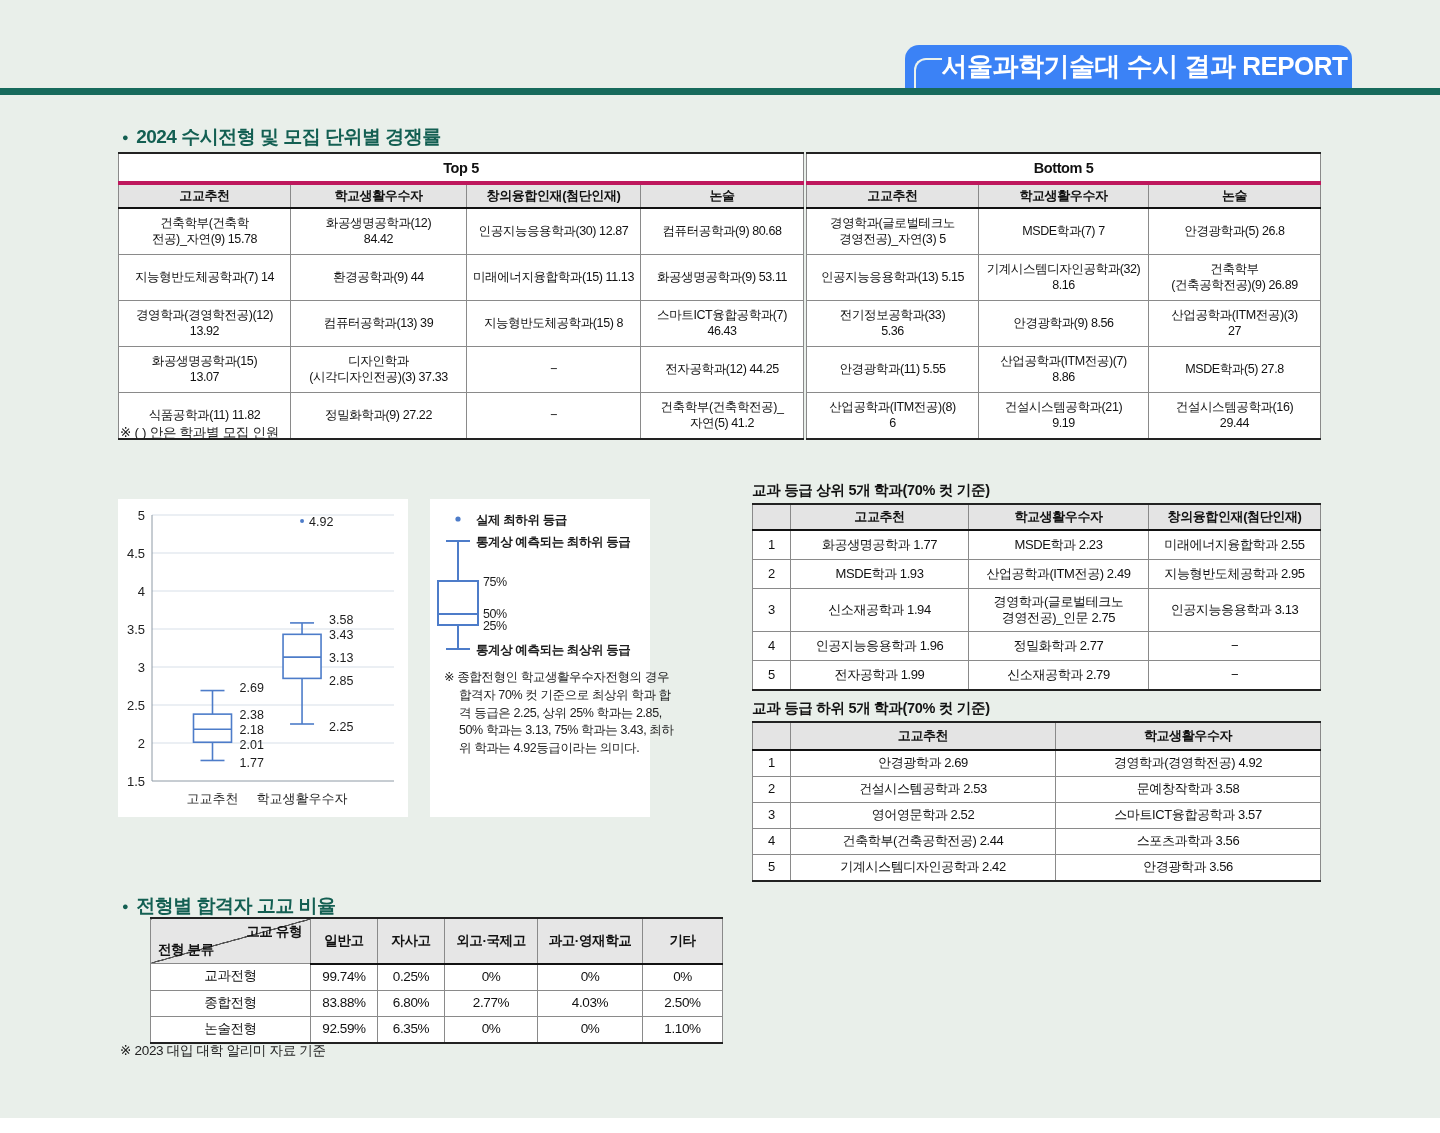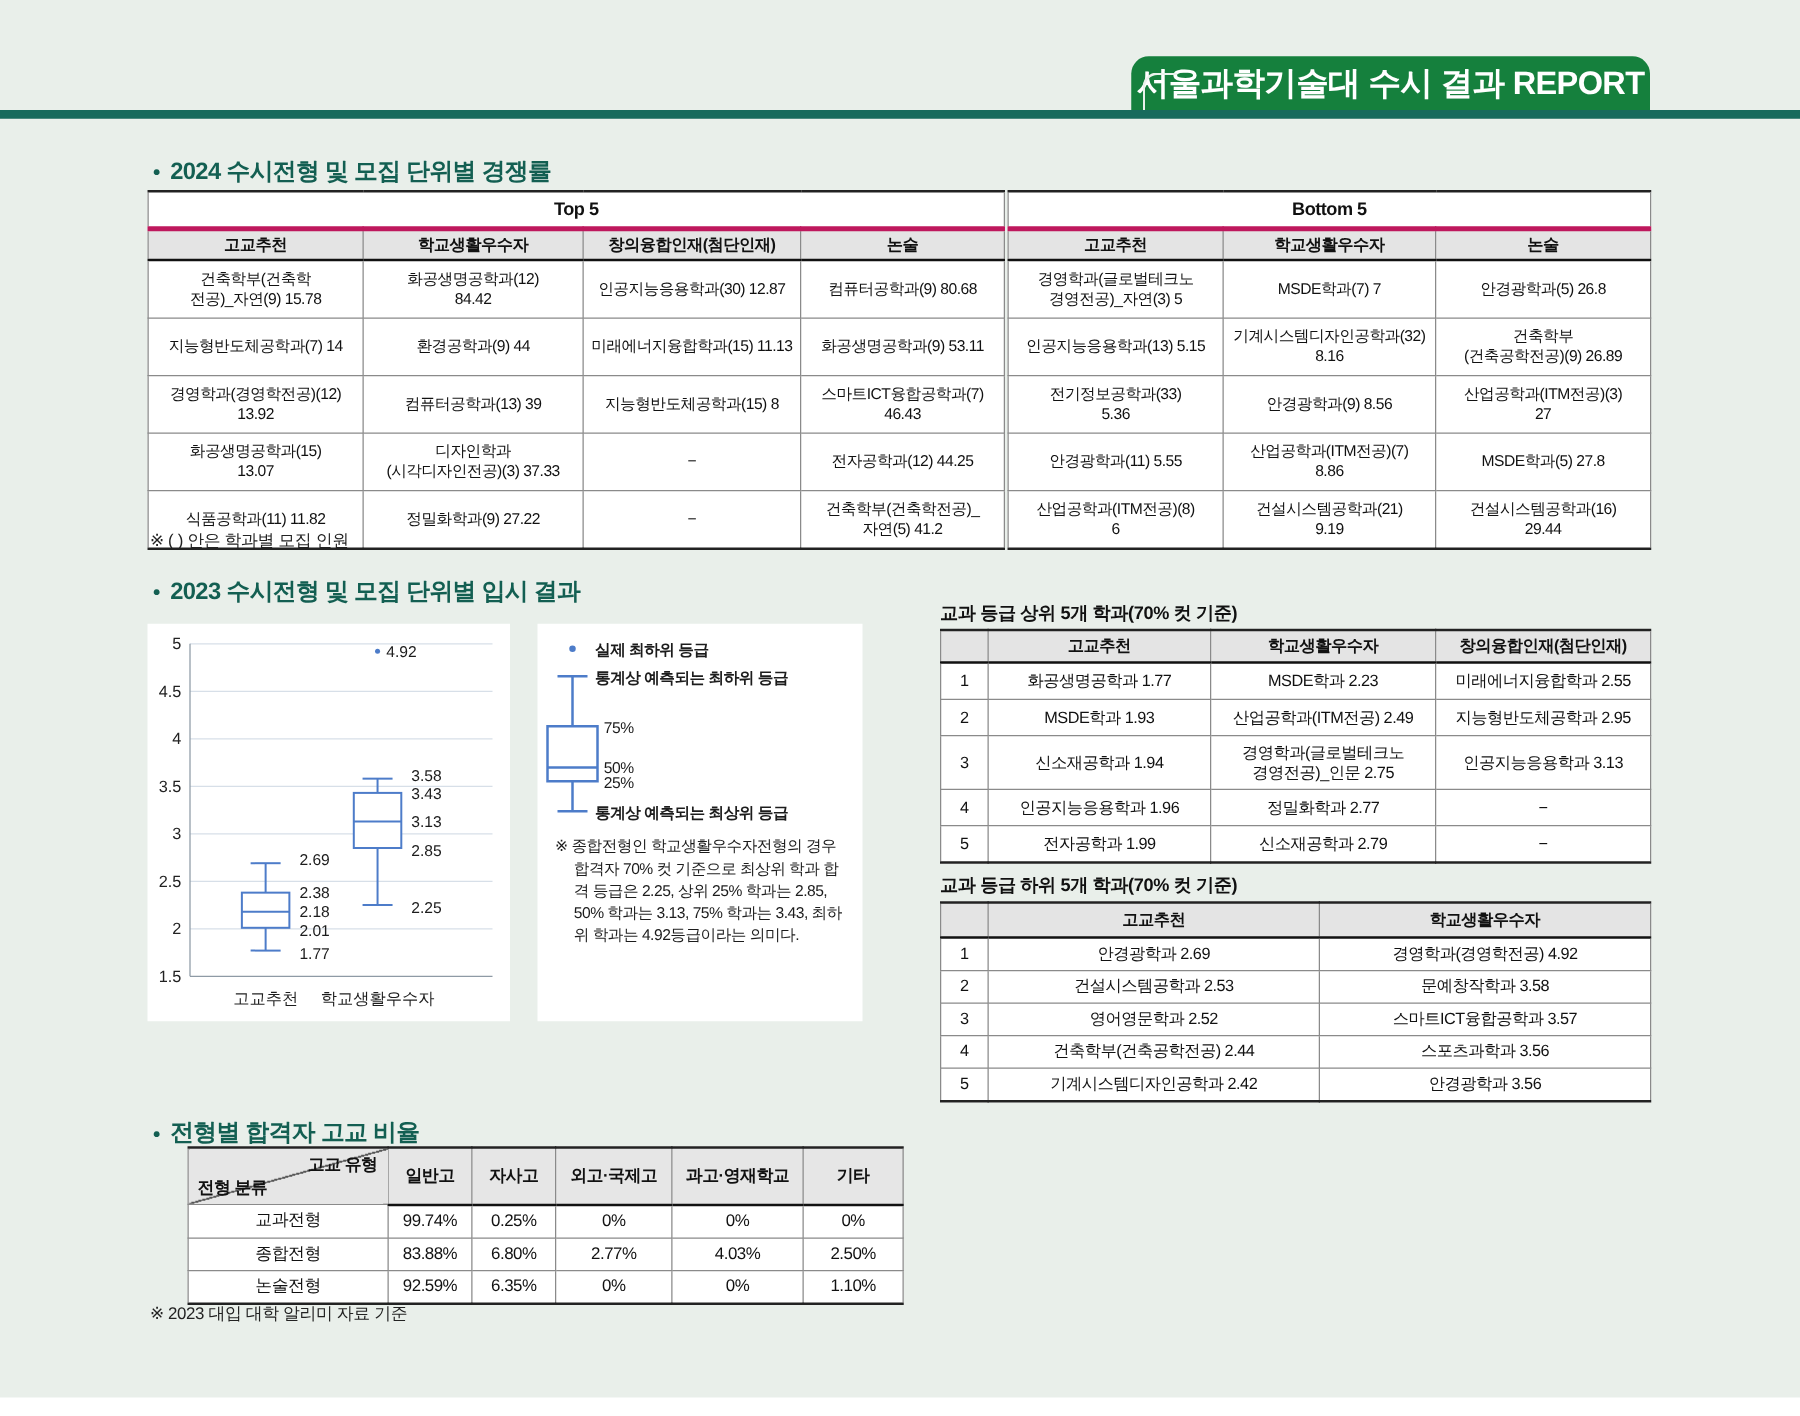--- a/index.html
+++ b/index.html
@@ -2,22 +2,22 @@
 <html><head>
 <meta charset="utf-8">
 <style>
   html,body{margin:0;padding:0;}
   body{font-family:"Liberation Sans","DejaVu Sans",sans-serif;background:#fff;}
   .page{position:relative;width:1440px;height:1133px;background:#e9efea;overflow:hidden;}
   .page .white-strip{position:absolute;left:0;top:1118px;width:100%;height:15px;background:#ffffff;}
 
   
   .top-rule{position:absolute;left:0;top:88px;width:100%;height:7px;background:#176a5c;}
-  .banner-tab{position:absolute;left:905px;top:45px;width:415px;height:43px;background:#15803d;
-    border-radius:14px 14px 0 0;display:flex;align-items:center;justify-content:center;}
+  .banner-tab{position:absolute;left:905px;top:45px;width:415px;height:43px;background:#3b82f6;
+    border-radius:14px 14px 0 0;display:flex;align-items:center;justify-content:center;padding-left:32px;}
   .banner-tab::before{content:"";position:absolute;left:9px;top:13px;width:26px;bottom:0;
     border-left:2.5px solid #eaf2ec;border-top:2.5px solid #eaf2ec;border-top-left-radius:12px;}
   .banner-title{color:#ffffff;font-size:26px;font-weight:700;letter-spacing:-0.5px;}
 
   
   .sec-title{position:absolute;color:#135f52;font-size:19px;font-weight:700;letter-spacing:-0.5px;}
   .sec-title::before{content:"●";font-size:11px;color:#135f52;margin-right:8px;vertical-align:2px;}
   .note{position:absolute;font-size:13.5px;color:#222;letter-spacing:-0.3px;}
 
   
@@ -30,21 +30,21 @@
   .data-t td{font-size:12.5px;white-space:pre-line;line-height:1.25;}
   .t5 td,.b5 td{height:43px;}
   .rt td{height:26px;font-size:13px;}
   .rt tbody tr.two-line td{height:40px;}
   .rt th.col-h{height:22px;}
   .rtb td{height:23px;font-size:13px;}
   .rtb th.col-h{height:24px;}
 
   
   .chart-panel{position:absolute;left:118px;top:499px;width:290px;height:318px;background:#fff;}
-  .legend-panel{position:absolute;left:430px;top:499px;width:260px;height:318px;background:#fff;}
+  .legend-panel{position:absolute;left:430px;top:499px;width:220px;height:318px;background:#fff;}
   .legend-label{position:absolute;font-size:12.5px;color:#1c1c1c;letter-spacing:-0.4px;white-space:nowrap;}
   .legend-notes{position:absolute;left:14px;top:170px;width:234px;font-size:12.5px;color:#1c1c1c;
     line-height:1.42;letter-spacing:-0.4px;}
   .legend-notes p{margin:0 0 4px 0;padding-left:15px;text-indent:-15px;}
   svg text{font-family:"Liberation Sans","DejaVu Sans",sans-serif;}
 
   
   .ratio-t th.diag{position:relative;background:
       linear-gradient(to bottom right,transparent calc(50% - 0.7px),#555 calc(50% - 0.7px),#555 calc(50% + 0.7px),transparent calc(50% + 0.7px)),#e6e6e6;
       height:42px;}
@@ -169,21 +169,20 @@
 6</td>
           <td>건설시스템공학과(21)
 9.19</td>
           <td>건설시스템공학과(16)
 29.44</td>
         </tr>
       </tbody>
     </table>
   <div class="note" style="left:120px;top:424px;">※ ( ) 안은 학과별 모집 인원</div>
 
-  <div class="sec-title" style="left:122px;top:460px;">2023 수시전형 및 모집 단위별 입시 결과</div>
 
   <div class="chart-panel">
     <svg id="chart-svg" width="290" height="318" viewBox="0 0 290 318">
         <line x1="34" x2="276" y1="16" y2="16" stroke="#d7dfe8" stroke-width="1"></line>
         <text x="27" y="20.5" text-anchor="end" font-size="13" fill="#222">5</text>
         <line x1="34" x2="276" y1="54" y2="54" stroke="#d7dfe8" stroke-width="1"></line>
         <text x="27" y="58.5" text-anchor="end" font-size="13" fill="#222">4.5</text>
         <line x1="34" x2="276" y1="92" y2="92" stroke="#d7dfe8" stroke-width="1"></line>
         <text x="27" y="96.5" text-anchor="end" font-size="13" fill="#222">4</text>
         <line x1="34" x2="276" y1="130" y2="130" stroke="#d7dfe8" stroke-width="1"></line>

